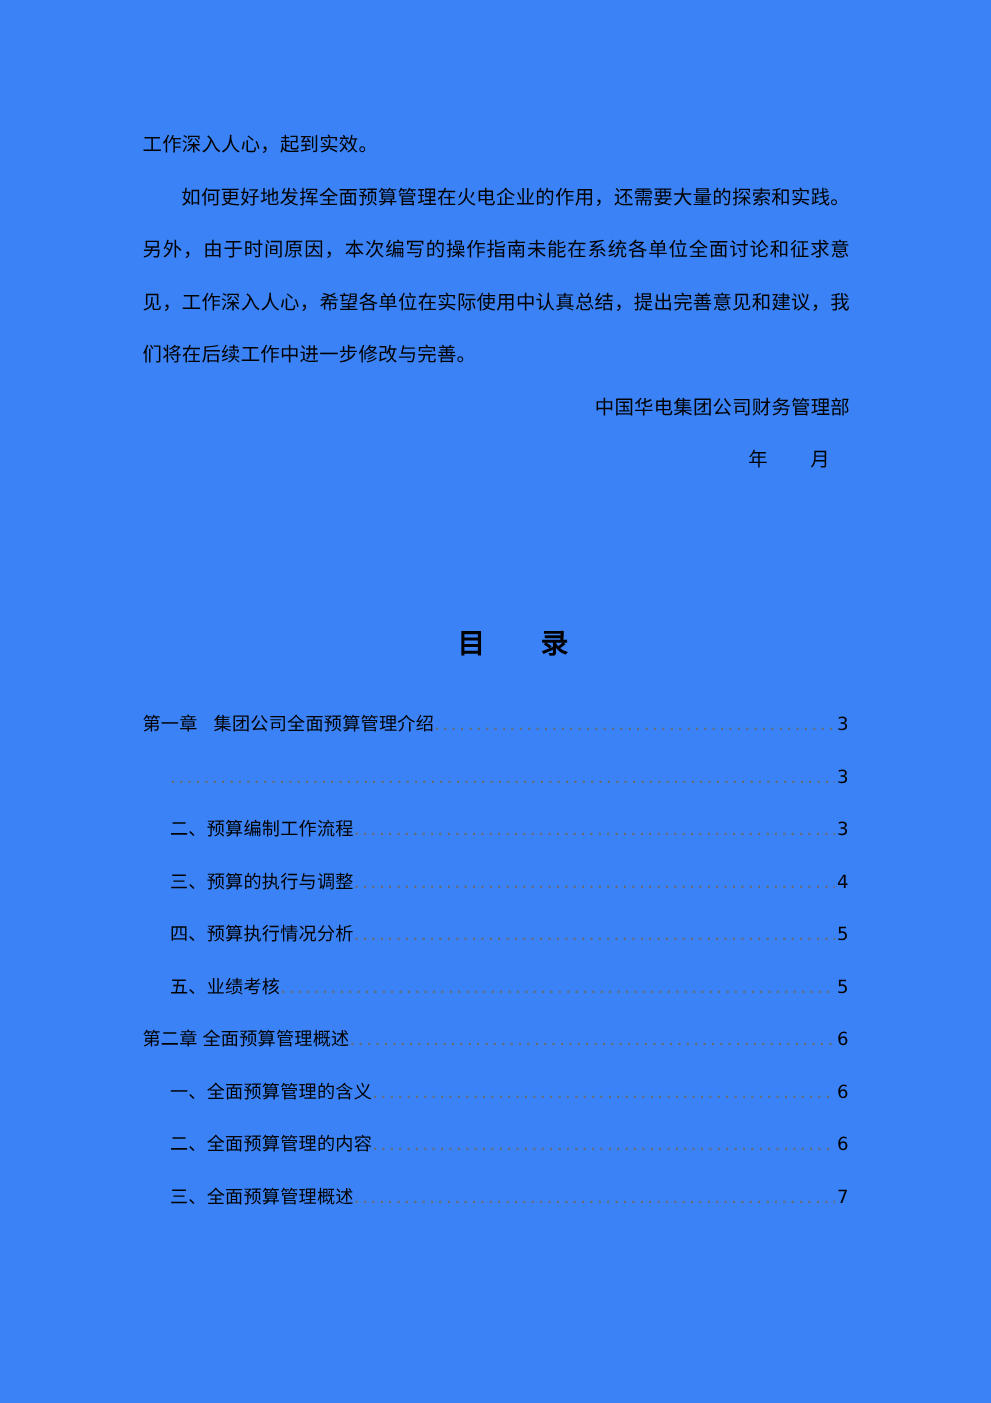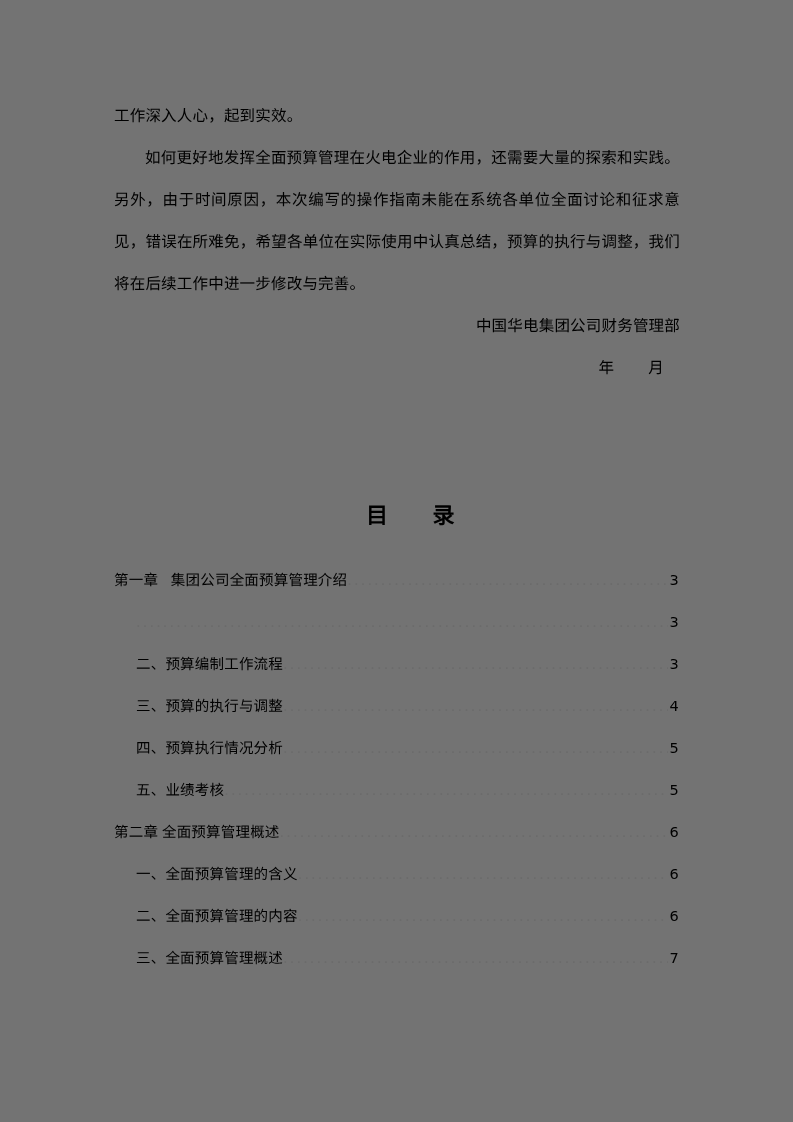--- a/index.html
+++ b/index.html
@@ -13,21 +13,21 @@
     font-family: "DejaVu Sans", "Liberation Sans", sans-serif;
     color: #000000;
     -webkit-font-smoothing: antialiased;
   }
 
   .page {
     position: relative;
     width: 793px;
     height: 1122px;
     margin: 0 auto;
-    background: #737373;
+    background: #3b82f6;
     overflow: hidden;
     box-sizing: border-box;
   }
 
   
 
   .prose {
     position: absolute;
     left: 114px;
     top: 95px;
@@ -158,21 +158,21 @@
 </style>
 </head>
 <body>
 
 <div class="page">
 
   <div class="prose">
 
     <p class="">工作深入人心，起到实效。</p>
 
-    <p class="indent">如何更好地发挥全面预算管理在火电企业的作用，还需要大量的探索和实践。另外，由于时间原因，本次编写的操作指南未能在系统各单位全面讨论和征求意见，错误在所难免，希望各单位在实际使用中认真总结，预算的执行与调整，我们将在后续工作中进一步修改与完善。</p>
+    <p class="indent">如何更好地发挥全面预算管理在火电企业的作用，还需要大量的探索和实践。另外，由于时间原因，本次编写的操作指南未能在系统各单位全面讨论和征求意见，工作深入人心，希望各单位在实际使用中认真总结，提出完善意见和建议，我们将在后续工作中进一步修改与完善。</p>
 
     <p class="right">中国华电集团公司财务管理部</p>
 
     <p class="right">
       <span class="sig-date">
         <span>年</span><span class="gap"></span><span>月</span><span class="tail-gap"></span>
       </span>
     </p>
 
   </div>

